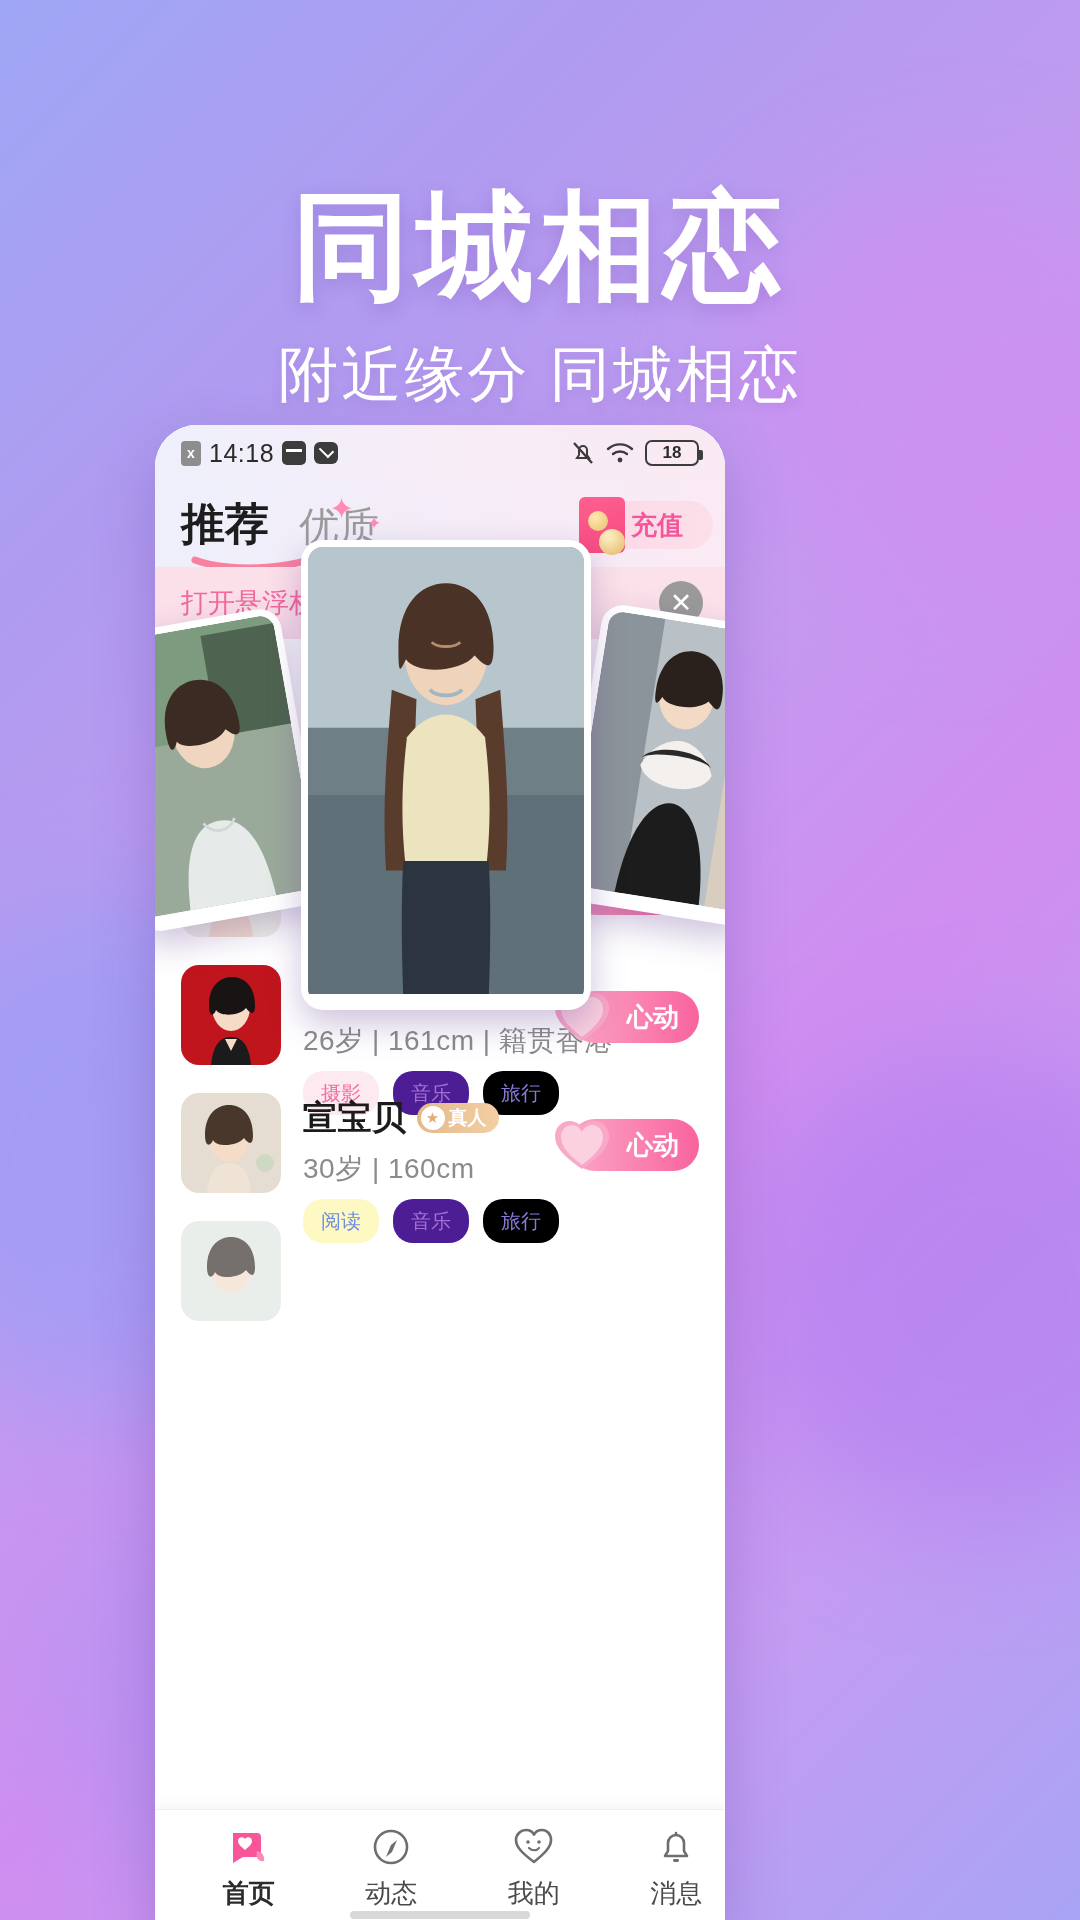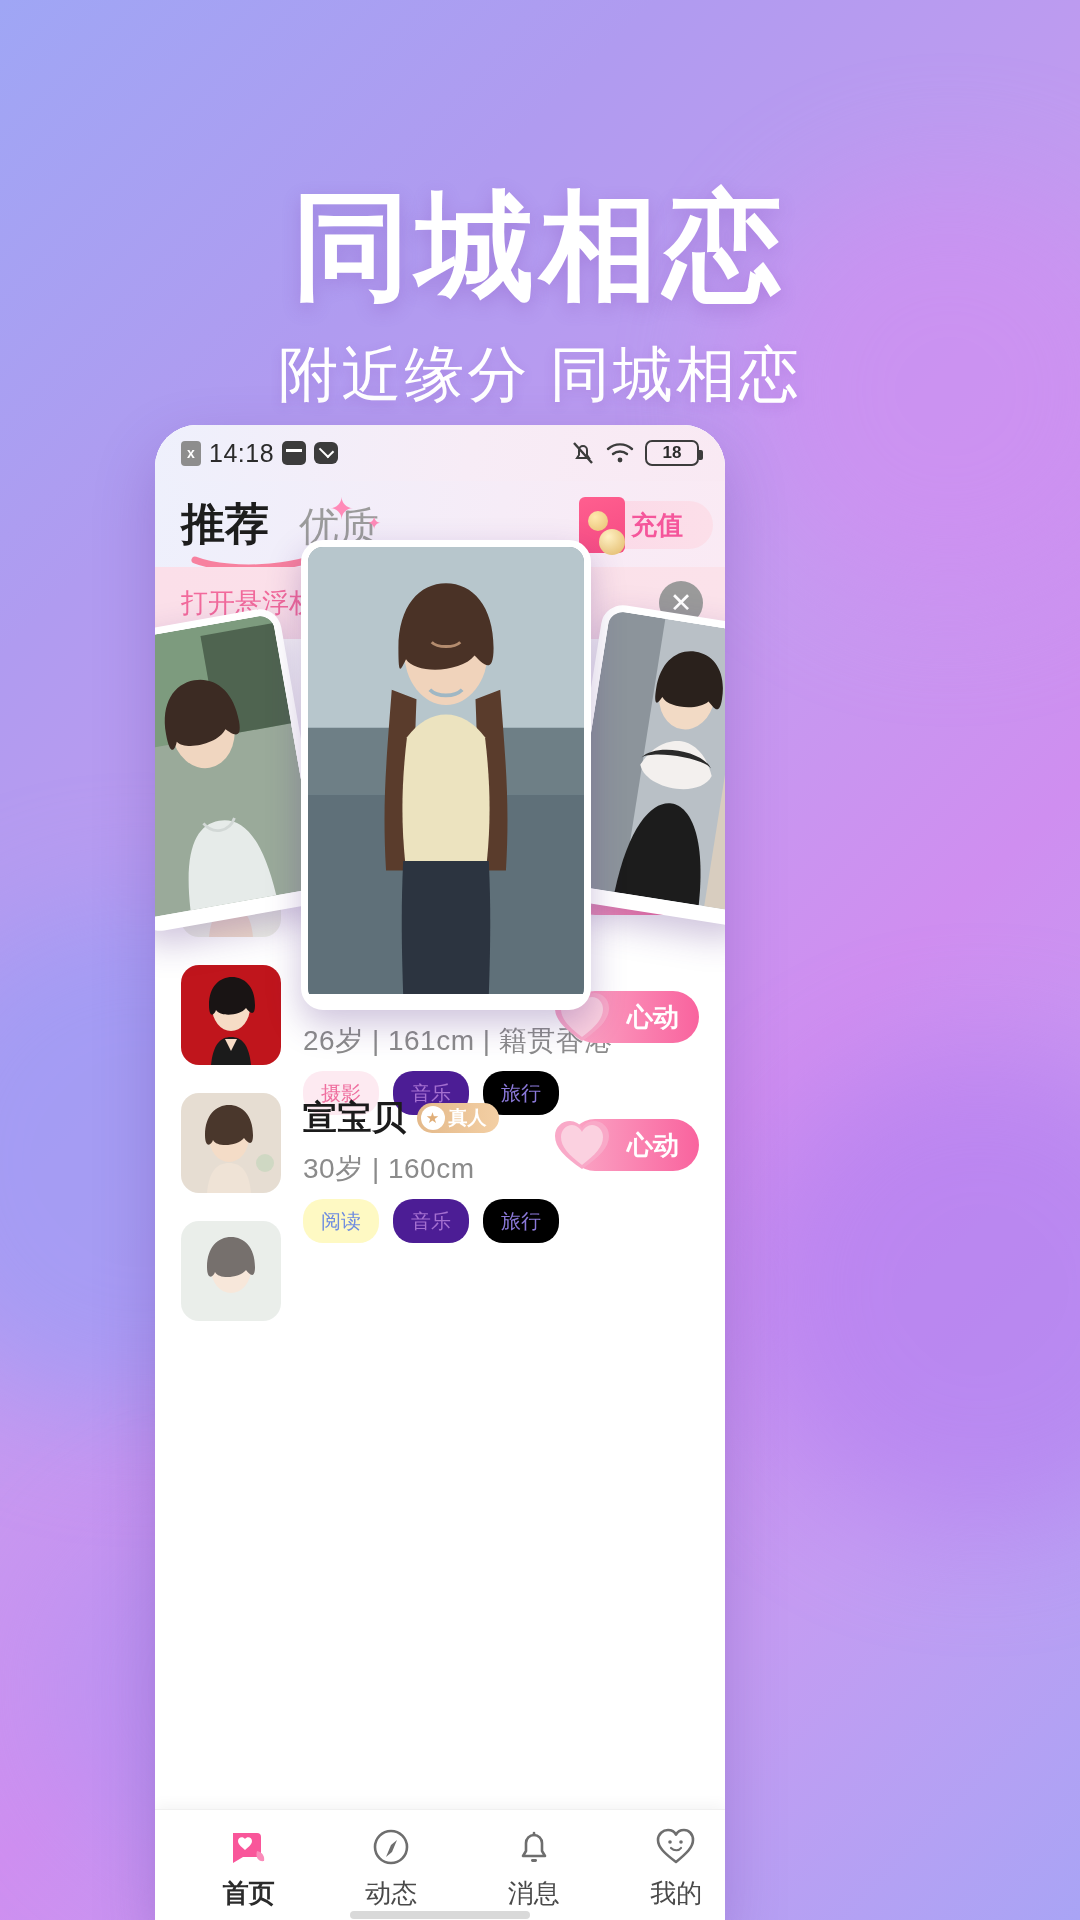--- a/index.html
+++ b/index.html
@@ -420,36 +420,36 @@
         <div class="nav-ico">
           <svg width="42" height="42" viewBox="0 0 42 42">
             <circle cx="21" cy="21" r="16" fill="none" stroke="#6e6e6e" stroke-width="2.6"></circle>
             <path d="M27 14l-5 12-6 5 5-12z" fill="#6e6e6e"></path>
           </svg>
         </div>
         <div class="nav-label">动态</div>
       </div>
       <div class="nav-item">
         <div class="nav-ico">
-          <svg width="40" height="42" viewBox="0 0 40 42">
-            <path d="M9 30h22l-3-5V17a8 8 0 0 0-16 0v8z" fill="none" stroke="#6e6e6e" stroke-width="2.6" stroke-linejoin="round"></path>
-            <line x1="20" y1="7" x2="20" y2="9" stroke="#6e6e6e" stroke-width="2.6" stroke-linecap="round"></line>
-            <rect x="17" y="33" width="6" height="3" rx="1.4" fill="#6e6e6e"></rect>
-          </svg>
-        </div>
-        <div class="nav-label">消息</div>
-      </div>
-      <div class="nav-item">
-        <div class="nav-ico">
           <svg width="44" height="42" viewBox="0 0 44 42">
             <path d="M22 36C10 27 4 21 4 14 4 8 9 4 14 4c3.5 0 6.6 1.9 8 4.7C23.4 5.9 26.5 4 30 4c5 0 9 4 9 10 0 7-6 13-17 22z" fill="none" stroke="#6e6e6e" stroke-width="2.6" stroke-linejoin="round"></path>
             <circle cx="16" cy="16" r="1.8" fill="#6e6e6e"></circle>
             <circle cx="27" cy="16" r="1.8" fill="#6e6e6e"></circle>
             <path d="M17 22c3 3 8 3 10 0" fill="none" stroke="#6e6e6e" stroke-width="2.2" stroke-linecap="round"></path>
           </svg>
         </div>
         <div class="nav-label">我的</div>
       </div>
+      <div class="nav-item">
+        <div class="nav-ico">
+          <svg width="40" height="42" viewBox="0 0 40 42">
+            <path d="M9 30h22l-3-5V17a8 8 0 0 0-16 0v8z" fill="none" stroke="#6e6e6e" stroke-width="2.6" stroke-linejoin="round"></path>
+            <line x1="20" y1="7" x2="20" y2="9" stroke="#6e6e6e" stroke-width="2.6" stroke-linecap="round"></line>
+            <rect x="17" y="33" width="6" height="3" rx="1.4" fill="#6e6e6e"></rect>
+          </svg>
+        </div>
+        <div class="nav-label">消息</div>
+      </div>
       <div class="home-indicator"></div>
     </div>
 
   </div>
 </div>
 
 </body></html>

